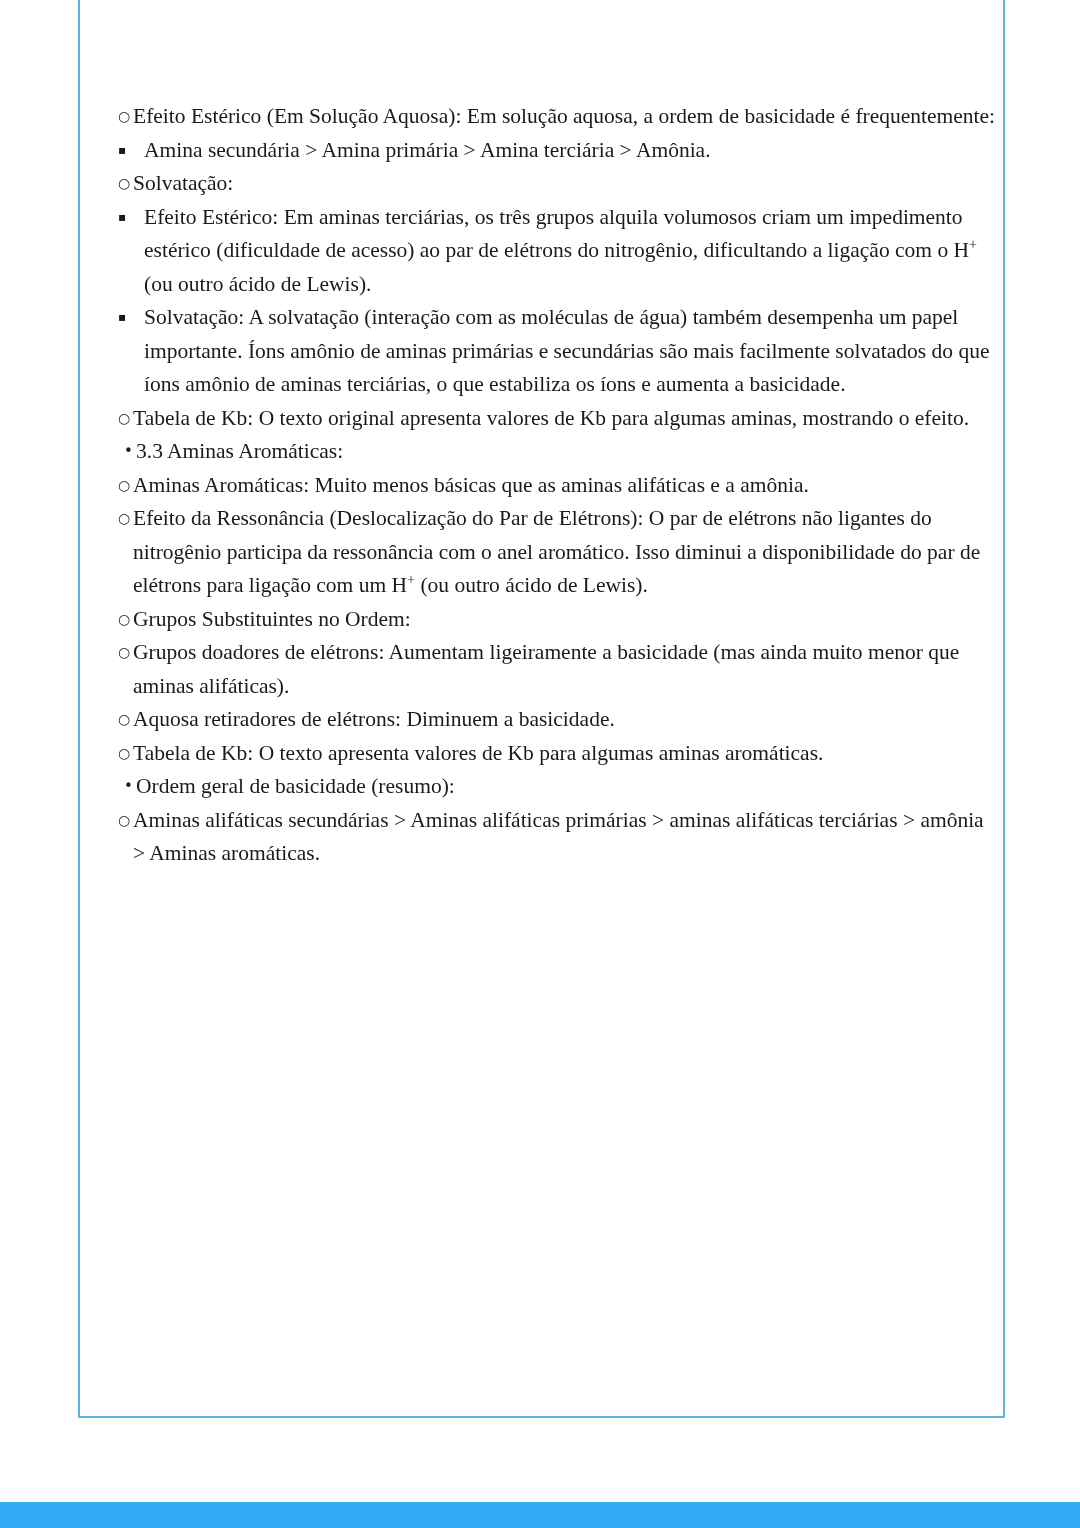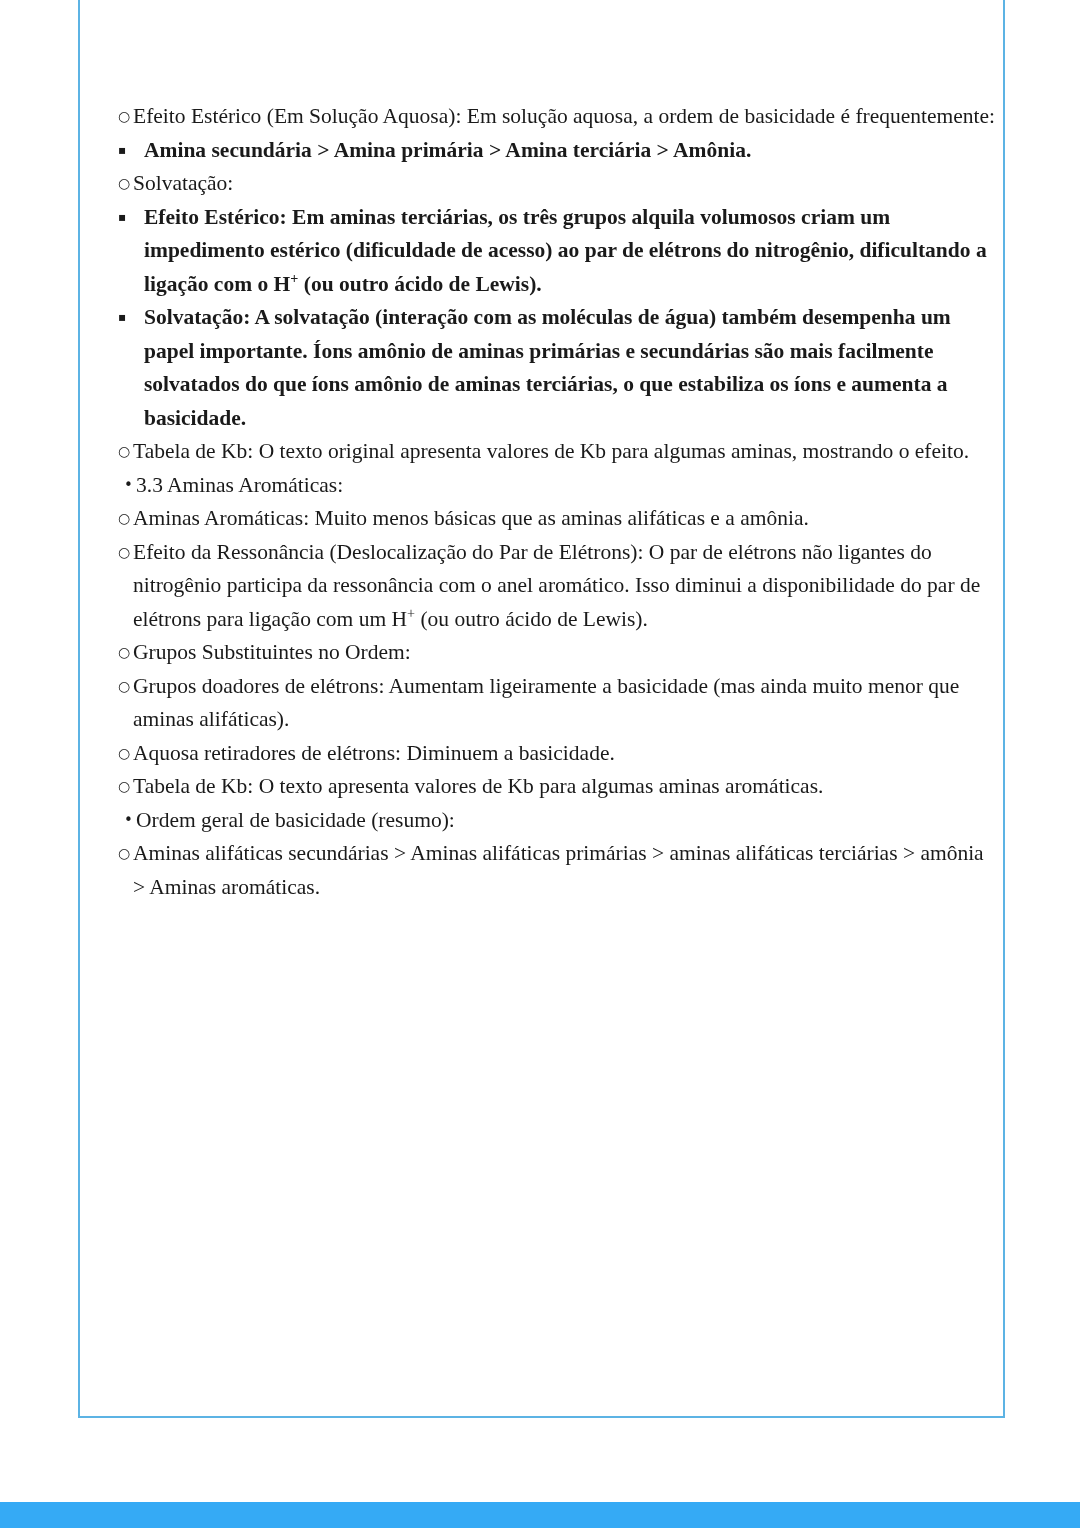--- a/index.html
+++ b/index.html
@@ -85,21 +85,21 @@
   li.l1 > .row > .txt { margin-left: 12px; }
 
   
   li.l2 { margin-left: 38px; }
   li.l2 > .row > .bullet { font-size: 14px; line-height: 33.5px; }
   li.l2 > .row > .txt { margin-left: 15px; }
 
   
   li.l3 { margin-left: 38px; }
   li.l3 > .row > .bullet { font-size: 12px; line-height: 33.5px; }
-  li.l3 > .row > .txt { margin-left: 26px; font-weight: bold; }
+  li.l3 > .row > .txt { margin-left: 26px; }
 
   sup.plus {
     font-size: 0.66em;
     vertical-align: super;
     line-height: 0;
   }
 </style>
 </head>
 <body>
 

